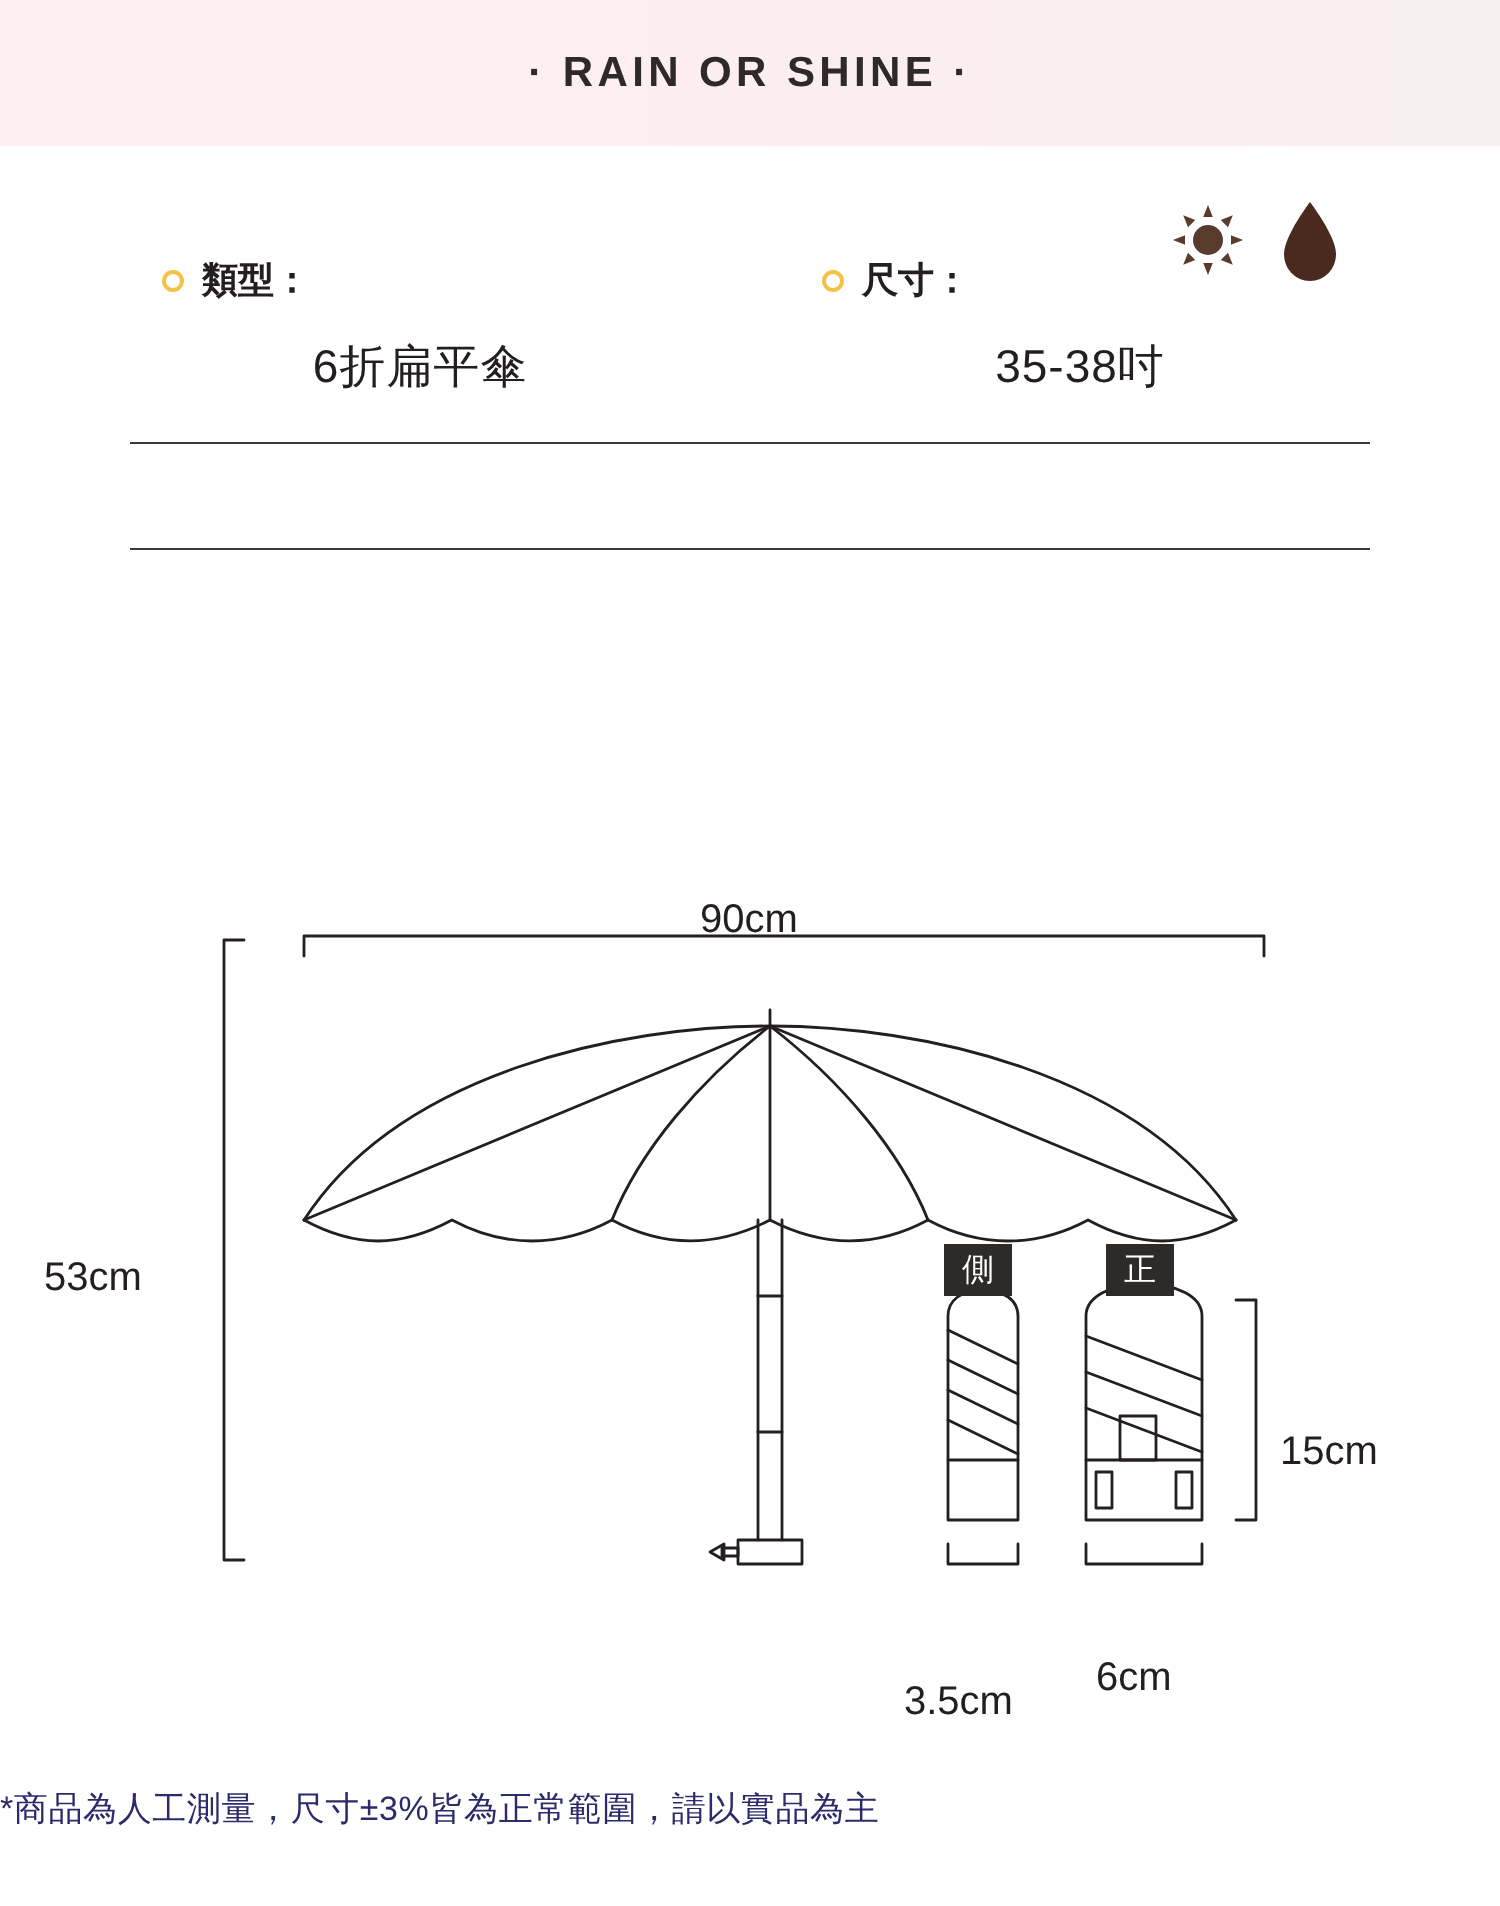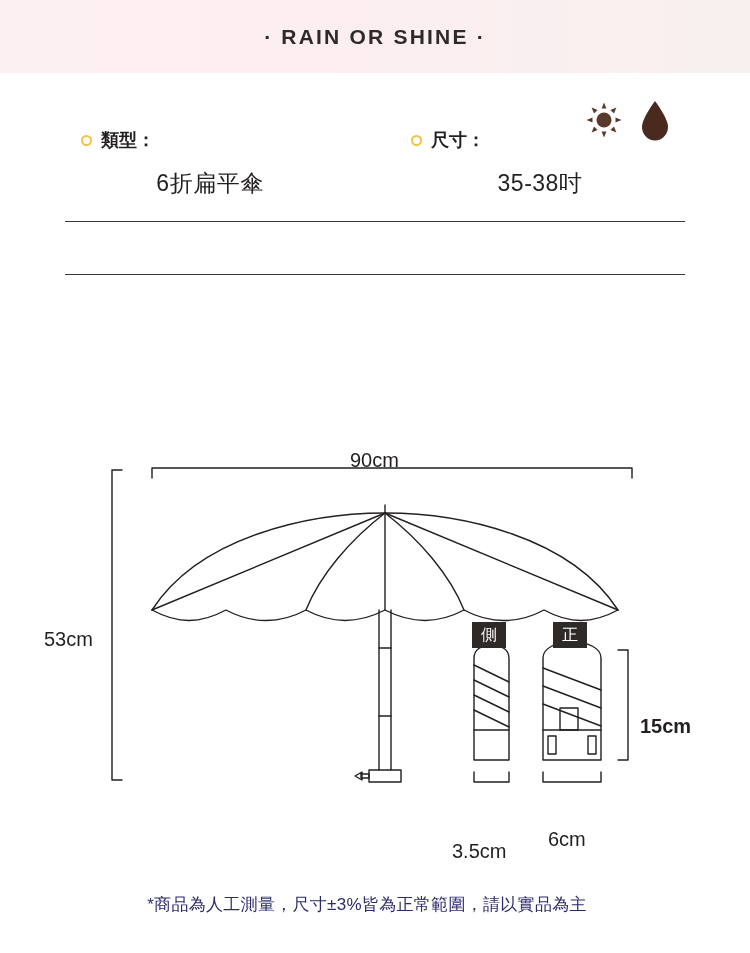--- a/index.html
+++ b/index.html
@@ -115,22 +115,22 @@
     width: 750px;
     height: 470px;
   }
   .dim-label {
     position: absolute;
     font-size: 20px;
     color: #231f20;
     white-space: nowrap;
   }
   #dim-90   { left: 350px; top: 28px; margin-top: 11px; }
-  #dim-53   { left: 44px;  top: 218px; }
-  #dim-15   { left: 640px; top: 305px; font-weight: bold; }
+  #dim-53   { left: 22px;  top: 218px; }
+  #dim-15   { left: 640px; top: 305px; }
   #dim-35   { left: 452px; top: 430px; }
   #dim-6    { left: 548px; top: 418px; }
 
   .badge {
     position: absolute;
     width: 34px;
     height: 26px;
     background: #2e2a28;
     color: #ffffff;
     font-size: 16px;
@@ -141,21 +141,20 @@
   }
   #badge-side  { left: 472px; top: 212px; }
   #badge-front { left: 553px; top: 212px; }
 
   
   .footnote {
     position: absolute;
     top: 893px;
     left: 0;
     width: 734px;
-    text-align: center;
     font-size: 17px;
     color: #2b2b6b;
     letter-spacing: 0.3px;
   }
 </style>
 </head>
 <body>
 
 <div class="banner">
   <div class="banner-title">· RAIN OR SHINE ·</div>

